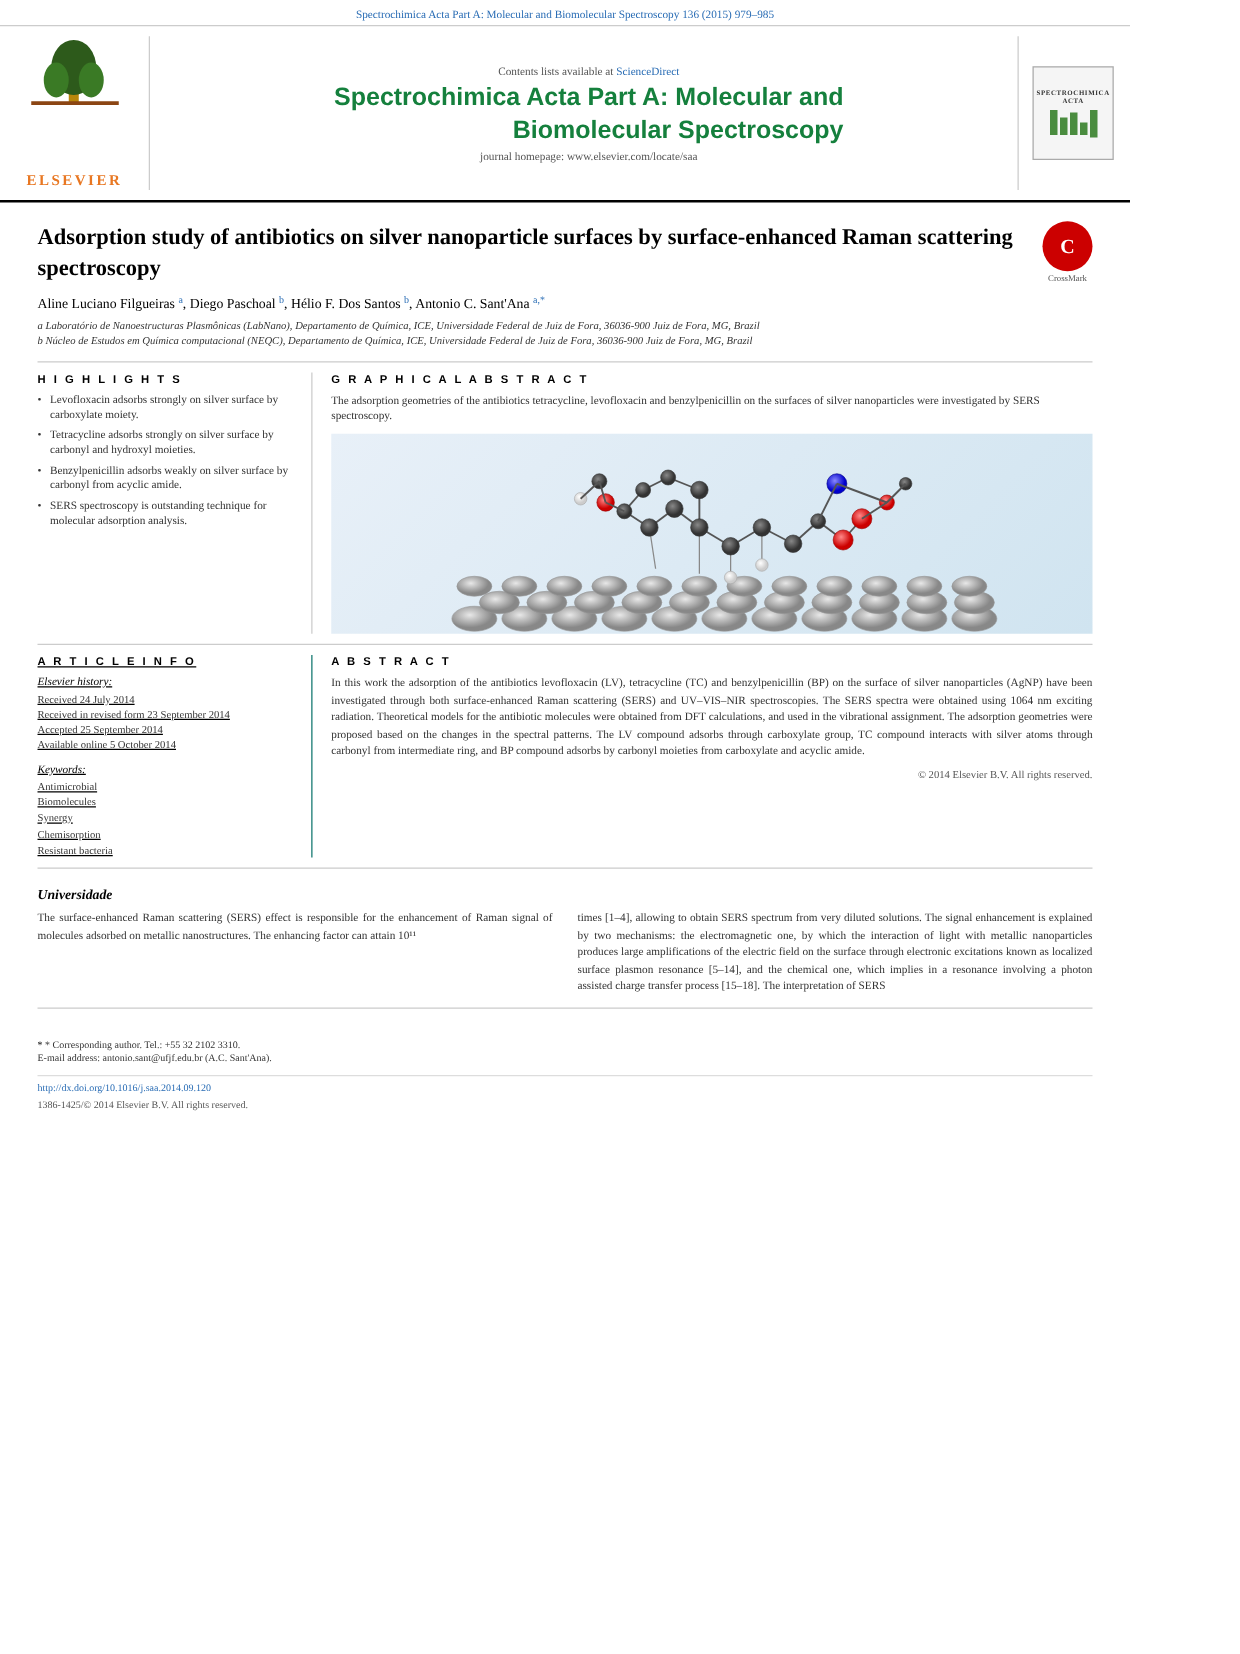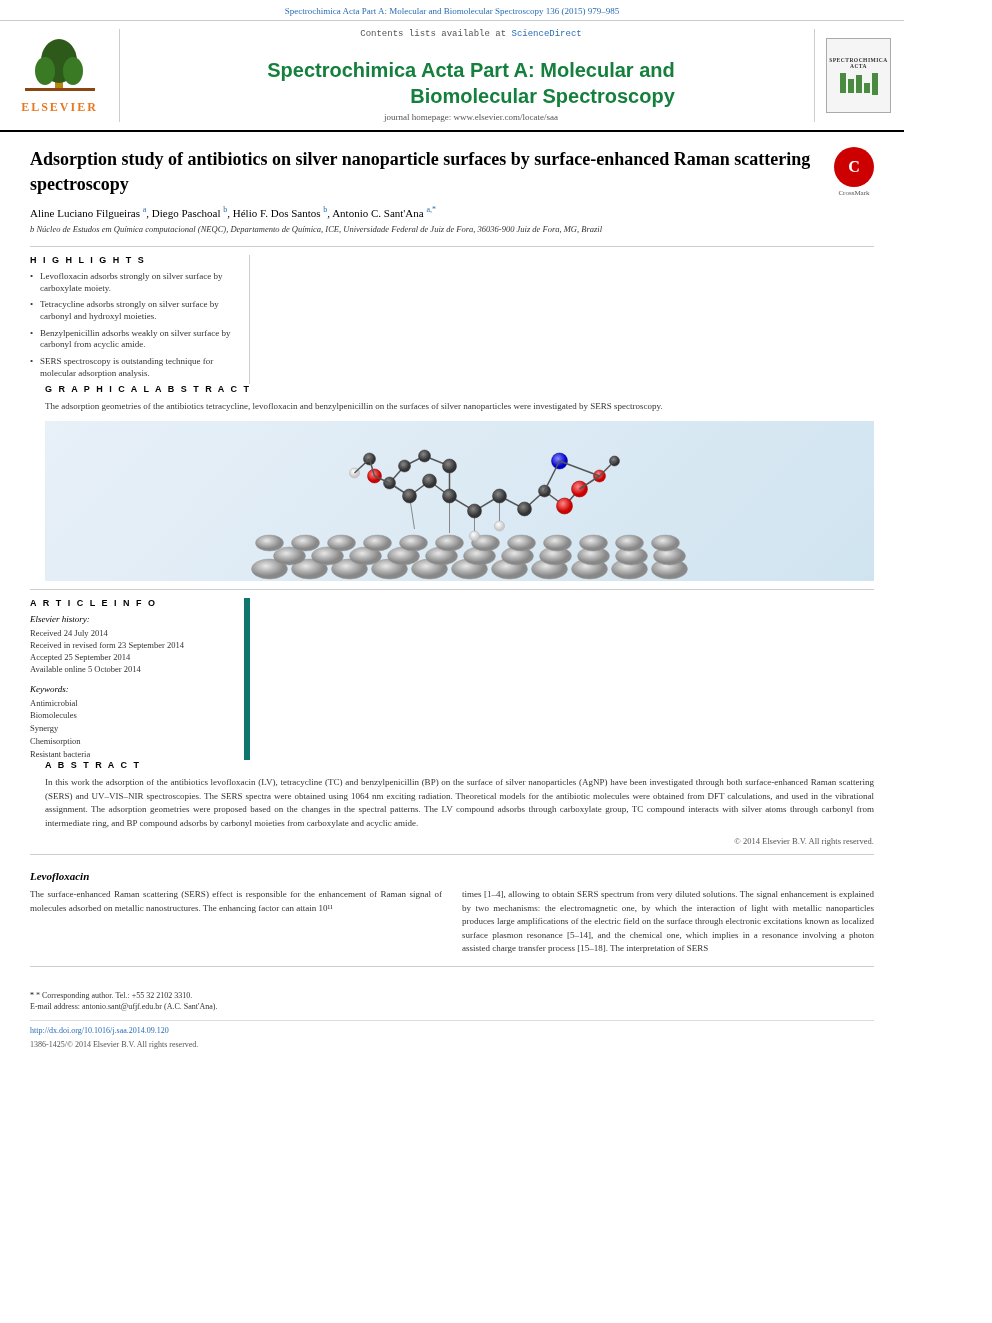--- a/index.html
+++ b/index.html
@@ -36,20 +36,21 @@
     }
     .journal-header-logo-left {
       width: 110px;
       display: flex;
       flex-direction: column;
       align-items: center;
       justify-content: center;
       border-right: 1px solid #ccc;
       padding-right: 10px;
       margin-right: 16px;
+      gap: 44px;
     }
     .elsevier-logo {
       width: 80px;
       height: 60px;
     }
     .elsevier-text {
       font-size: 12px;
       color: #e87722;
       font-weight: bold;
       letter-spacing: 2px;
@@ -58,22 +59,21 @@
     .journal-header-center {
       flex: 1;
       display: flex;
       flex-direction: column;
       align-items: center;
       justify-content: center;
     }
     .science-direct-line {
       font-size: 9px;
       color: #555;
-      margin-bottom: 18px;
-      font-family: Liberation Mono, monospace;
+      margin-bottom: 3px;
     }
     .science-direct-link {
       color: #2a6db5;
       font-size: 9px;
     }
     .journal-title {
       font-size: 20px;
       font-weight: bold;
       color: #15803d;
       text-align: right;
@@ -181,21 +181,20 @@
       border: none;
       border-top: 1px solid #ccc;
       margin: 8px 0;
     }
 
     
     .two-col {
       display: flex;
       gap: 0;
       margin-bottom: 8px;
-      flex-direction: column;
     }
     .col-left {
       width: 220px;
       border-right: 1px solid #ccc;
       padding-right: 15px;
     }
     .col-right {
       flex: 1;
       padding-left: 15px;
     }
@@ -245,22 +244,23 @@
       display: flex;
       align-items: center;
       justify-content: center;
       position: relative;
       overflow: hidden;
     }
 
     
     .article-info-col {
       width: 220px;
-      border-right: 6px solid #0f766e;
+      border-right: 1px solid #0f766e;
       padding-right: 15px;
+      text-decoration: underline;
     }
     .abstract-col {
       flex: 1;
       padding-left: 15px;
     }
 
     .article-history-title {
       font-size: 9px;
       font-style: italic;
       margin-bottom: 4px;
@@ -426,20 +426,21 @@
         </div>
         <div class="crossmark-label">CrossMark</div>
       </div>
     </div>
 
     <div class="authors">
       Aline Luciano Filgueiras <sup>a</sup>, Diego Paschoal <sup>b</sup>, Hélio F. Dos Santos <sup>b</sup>, Antonio C. Sant'Ana <sup>a,</sup><sup class="author-star">*</sup>
     </div>
 
     <div class="affiliations">
+      <div>a Laboratório de Nanoestructuras Plasmônicas (LabNano), Departamento de Química, ICE, Universidade Federal de Juiz de Fora, 36036-900 Juiz de Fora, MG, Brazil</div>
       <div>b Núcleo de Estudos em Química computacional (NEQC), Departamento de Química, ICE, Universidade Federal de Juiz de Fora, 36036-900 Juiz de Fora, MG, Brazil</div>
     </div>
 
     <hr class="section-divider">
 
     <div class="two-col">
       <div class="col-left">
         <div class="section-heading">H I G H L I G H T S</div>
         <ul class="highlights-list">
           <li>Levofloxacin adsorbs strongly on silver surface by carboxylate moiety.</li>
@@ -595,21 +596,21 @@
       <div class="abstract-col">
         <div class="section-heading">A B S T R A C T</div>
         <div class="abstract-text">In this work the adsorption of the antibiotics levofloxacin (LV), tetracycline (TC) and benzylpenicillin (BP) on the surface of silver nanoparticles (AgNP) have been investigated through both surface-enhanced Raman scattering (SERS) and UV–VIS–NIR spectroscopies. The SERS spectra were obtained using 1064 nm exciting radiation. Theoretical models for the antibiotic molecules were obtained from DFT calculations, and used in the vibrational assignment. The adsorption geometries were proposed based on the changes in the spectral patterns. The LV compound adsorbs through carboxylate group, TC compound interacts with silver atoms through carbonyl from intermediate ring, and BP compound adsorbs by carbonyl moieties from carboxylate and acyclic amide.</div>
         <div class="copyright-line">© 2014 Elsevier B.V. All rights reserved.</div>
       </div>
     </div>
 
     <hr class="section-divider">
 
     <div class="intro-section">
-      <div class="intro-section-title">Levofloxacin</div>
+      <div class="intro-section-title">Universidade</div>
       <div class="two-col-text">
         <div class="text-col">
           <span>The surface-enhanced Raman scattering (SERS) effect is responsible for the enhancement of Raman signal of molecules adsorbed on metallic nanostructures. The enhancing factor can attain 10¹¹</span>
         </div>
         <div class="text-col">
           <span>times [1–4], allowing to obtain SERS spectrum from very diluted solutions. The signal enhancement is explained by two mechanisms: the electromagnetic one, by which the interaction of light with metallic nanoparticles produces large amplifications of the electric field on the surface through electronic excitations known as localized surface plasmon resonance [5–14], and the chemical one, which implies in a resonance involving a photon assisted charge transfer process [15–18]. The interpretation of SERS</span>
         </div>
       </div>
     </div>
 

